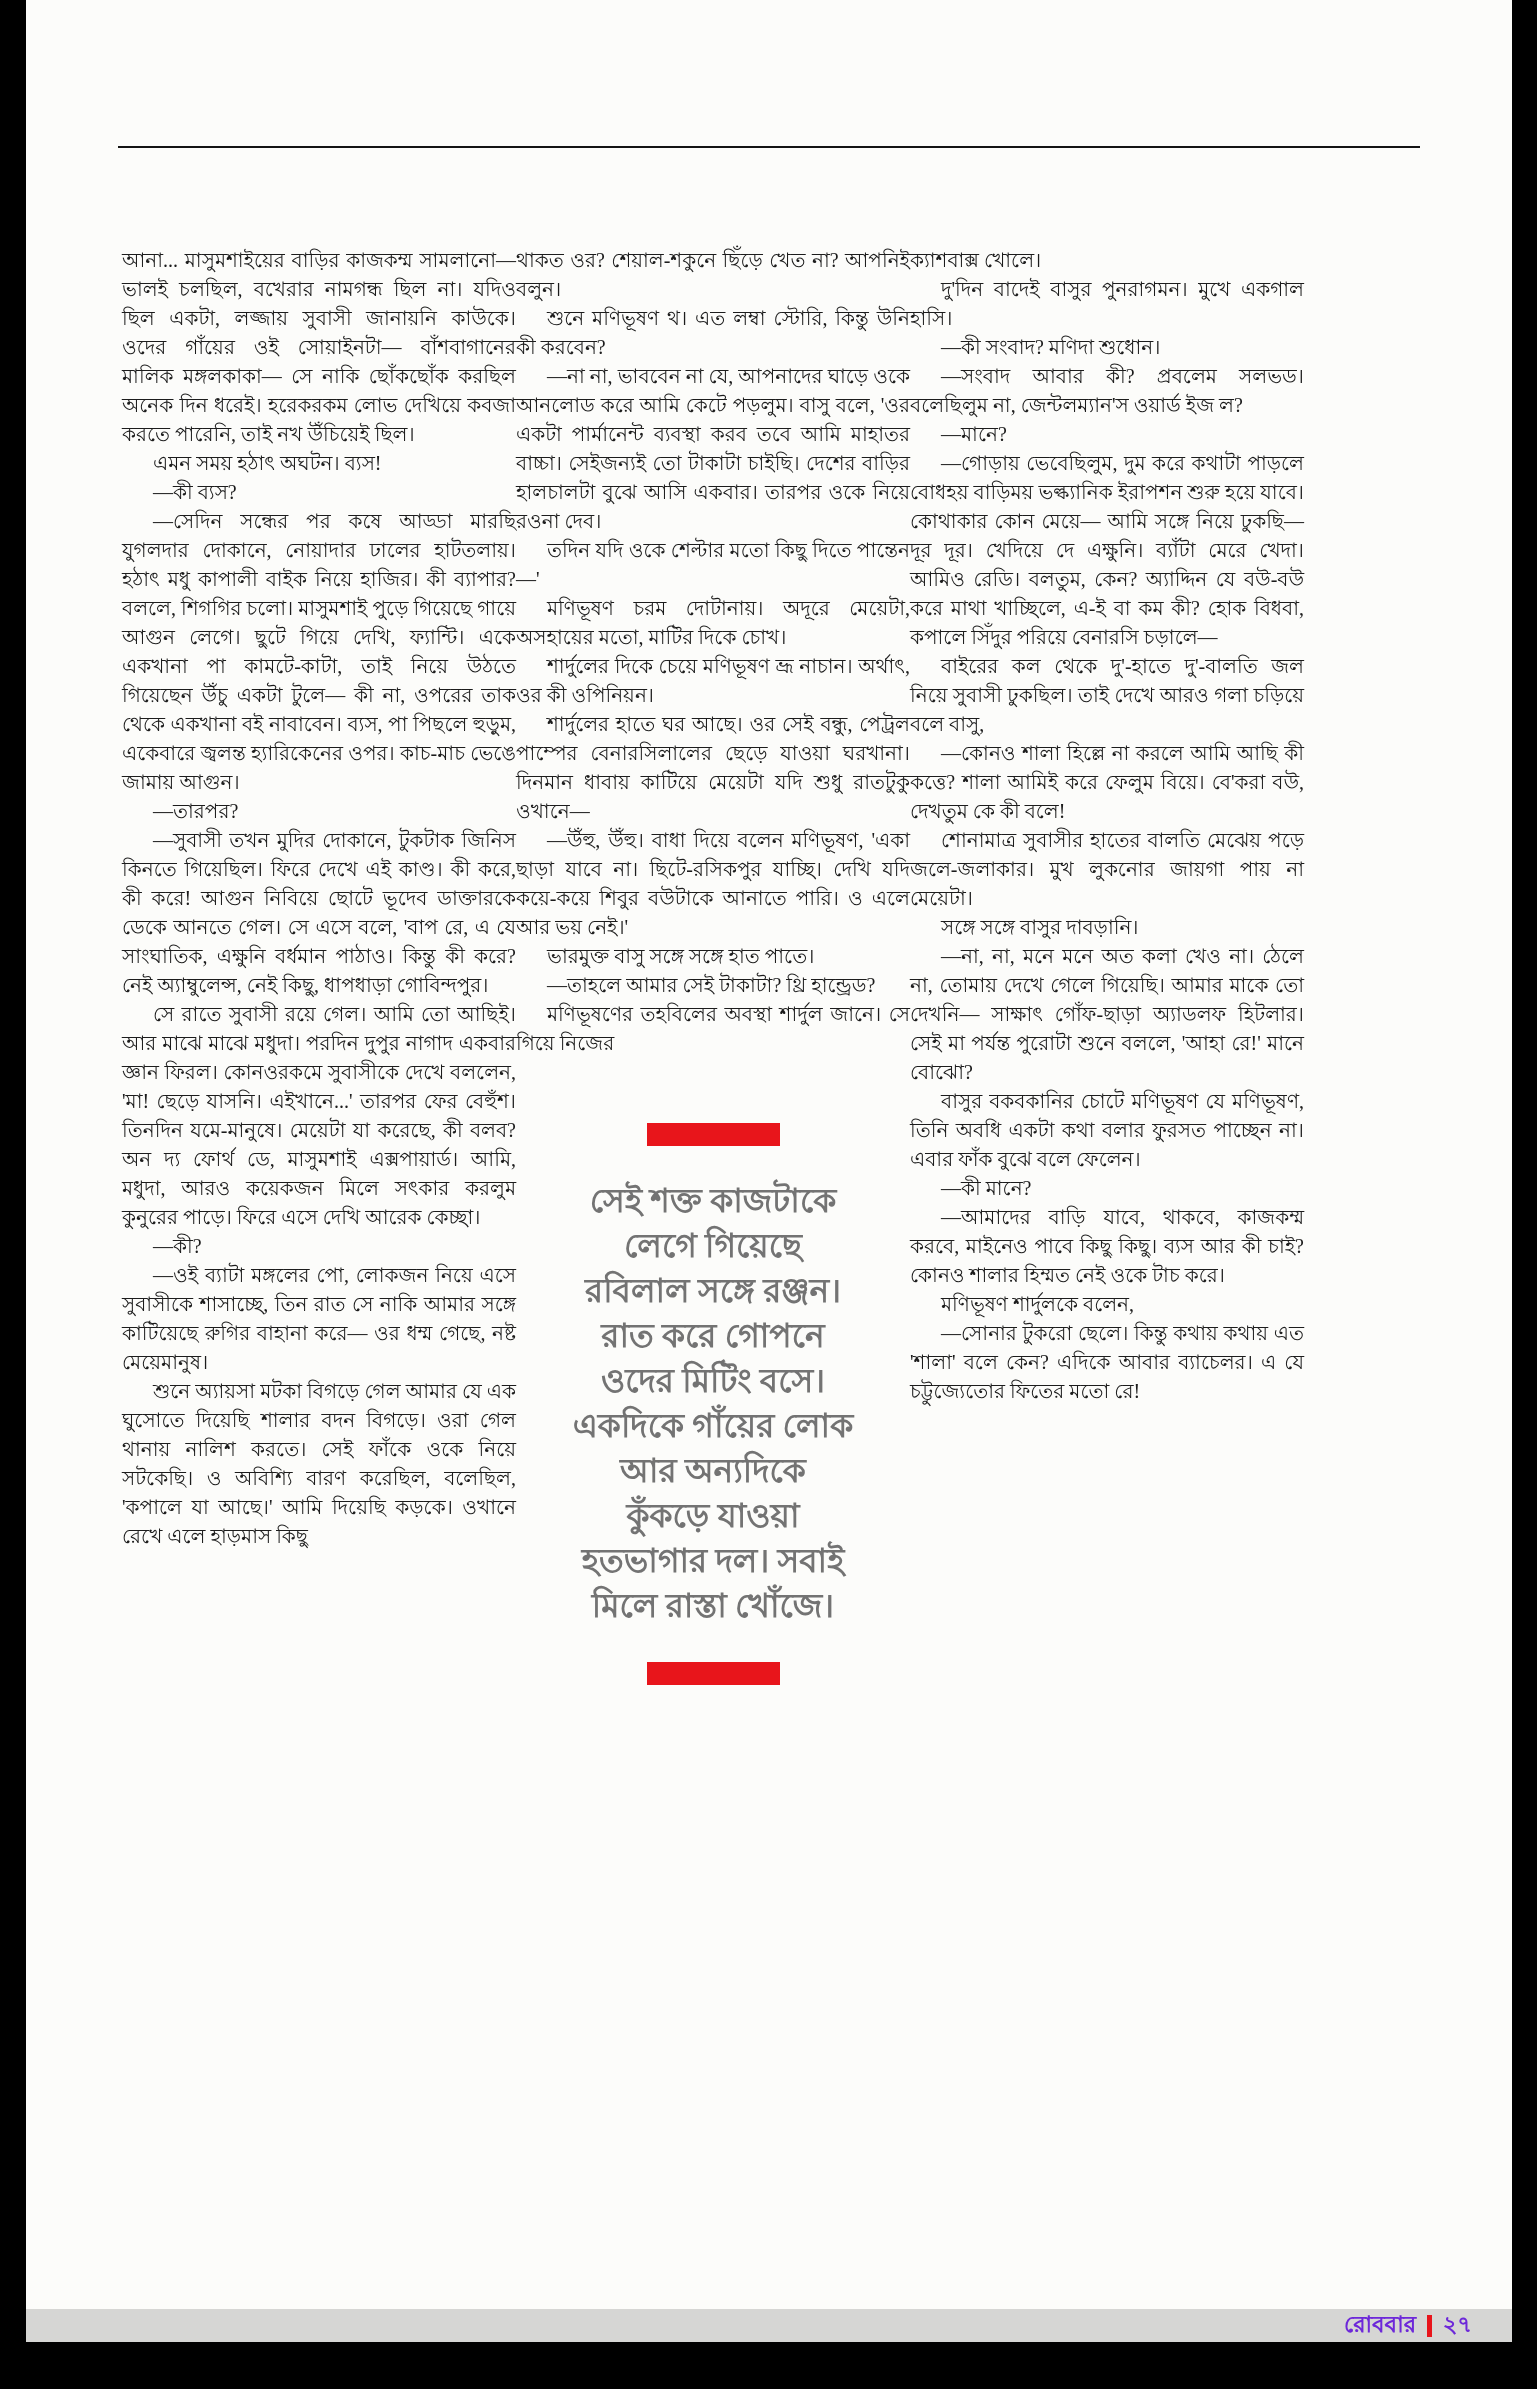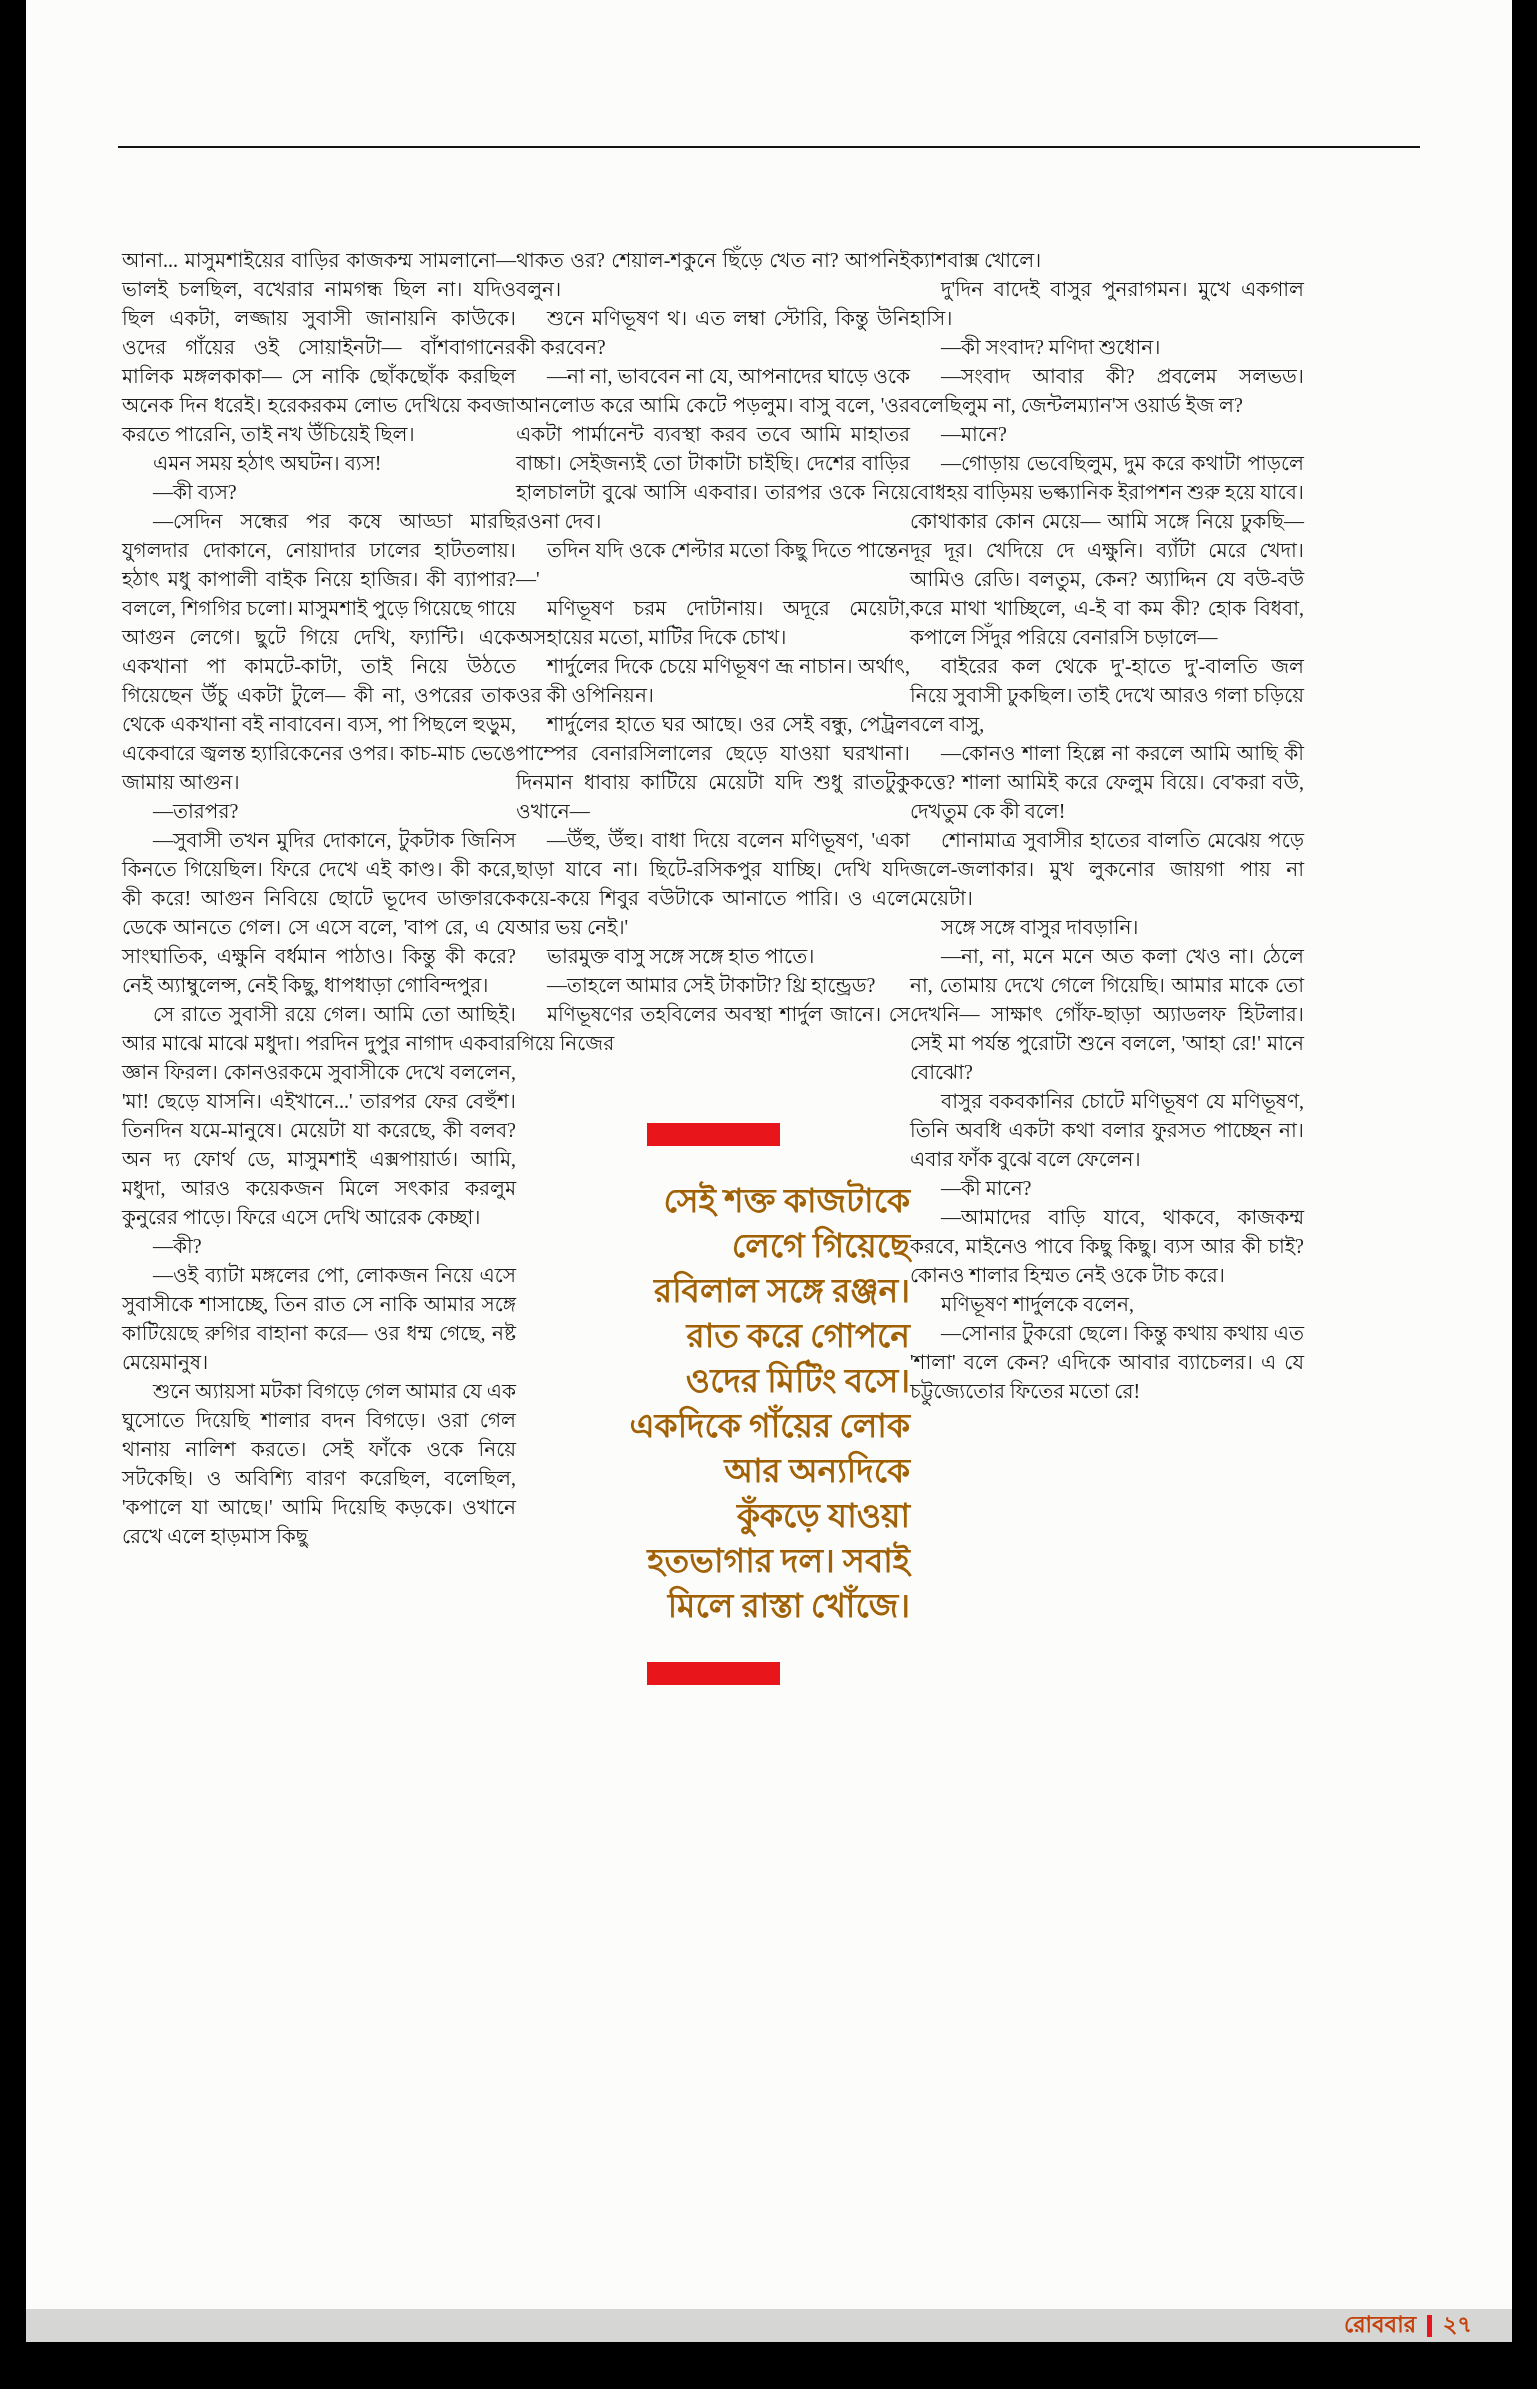--- a/index.html
+++ b/index.html
@@ -26,32 +26,32 @@
     font-size:20px;line-height:29px;
     text-align:justify;
     text-justify:inter-word;
   }
   .col p{margin:0;text-indent:31px;}
   .col p.noindent{text-indent:0;}
   .pullquote{margin-top:65px;text-align:center;}
   .pq-bar{width:133px;height:23px;background:#e8151b;margin:0 auto;}
   .pq-text{
     font-weight:bold;font-size:33px;line-height:45px;
-    color:#a16207;margin:33px 0;
-    text-align:right;
+    color:#737373;margin:33px 0;
+    text-align:center;
   }
   .credits{margin-top:36px;text-align:right;}
   .credit-continued{font-weight:bold;font-size:20px;}
   .credit-illustration{font-size:18px;margin-top:4.7px;}
   .footer-band{
     position:absolute;left:26px;right:26px;bottom:47px;height:33px;
     background:#d6d6d4;
     display:flex;align-items:center;justify-content:flex-end;
     padding-right:40px;box-sizing:border-box;
-    font-size:22.5px;font-weight:bold;color:#c2410c;
+    font-size:22.5px;font-weight:bold;color:#6d28d9;
   }
   .footer-sep{
     display:inline-block;width:4.7px;height:22px;background:#e8151b;
     margin:0 11px;
   }
 </style>
 </head>
 <body>
 
 <div class="page">

